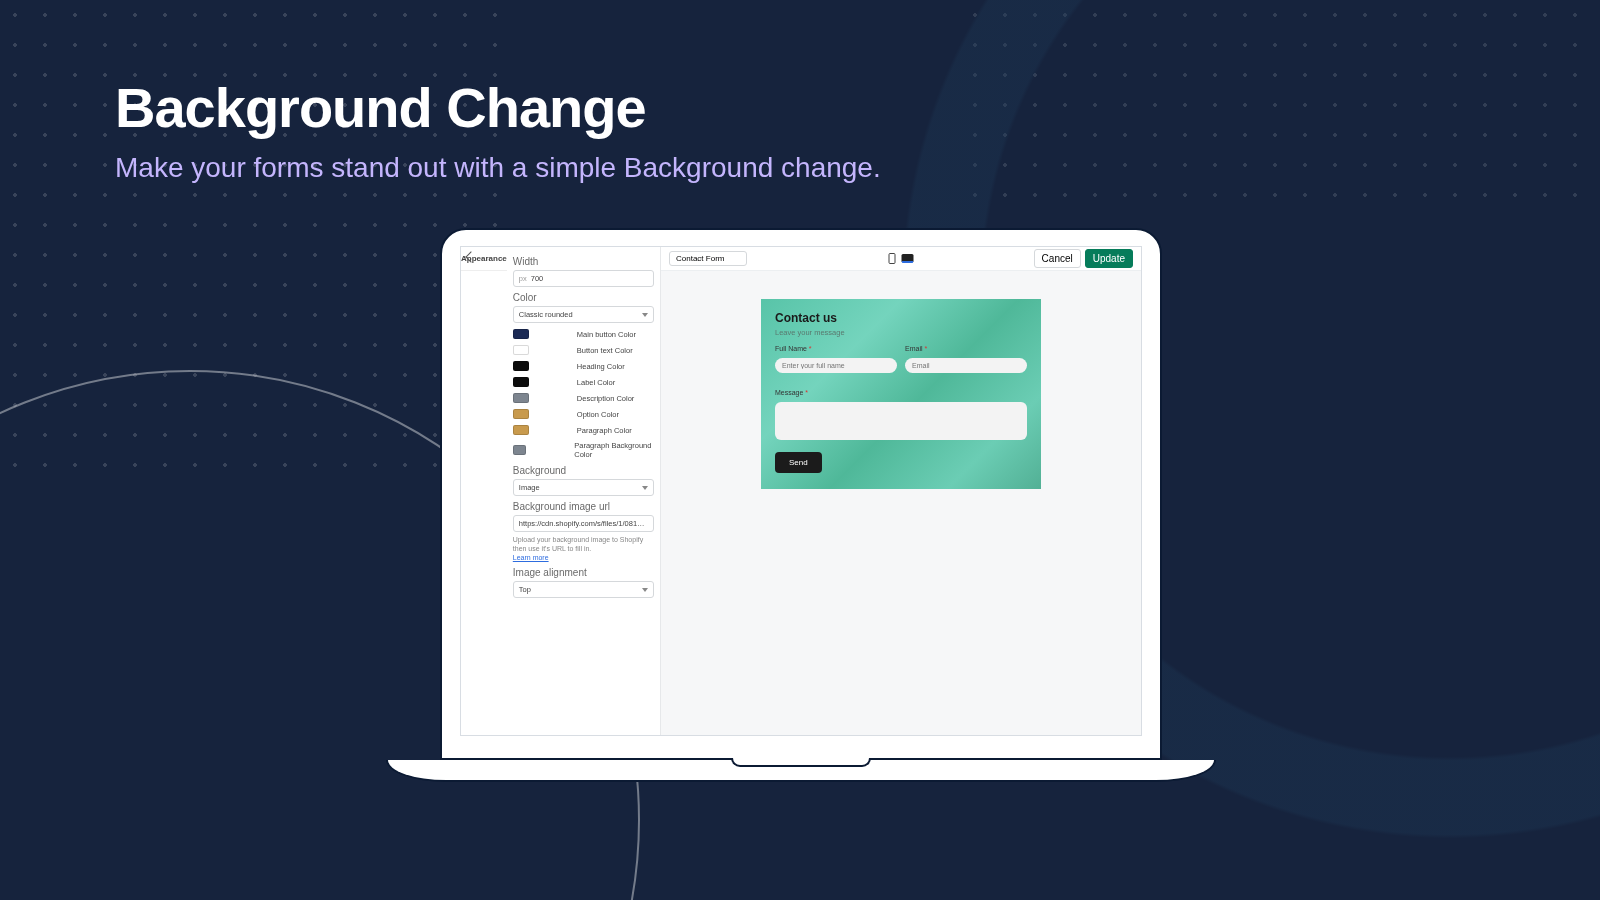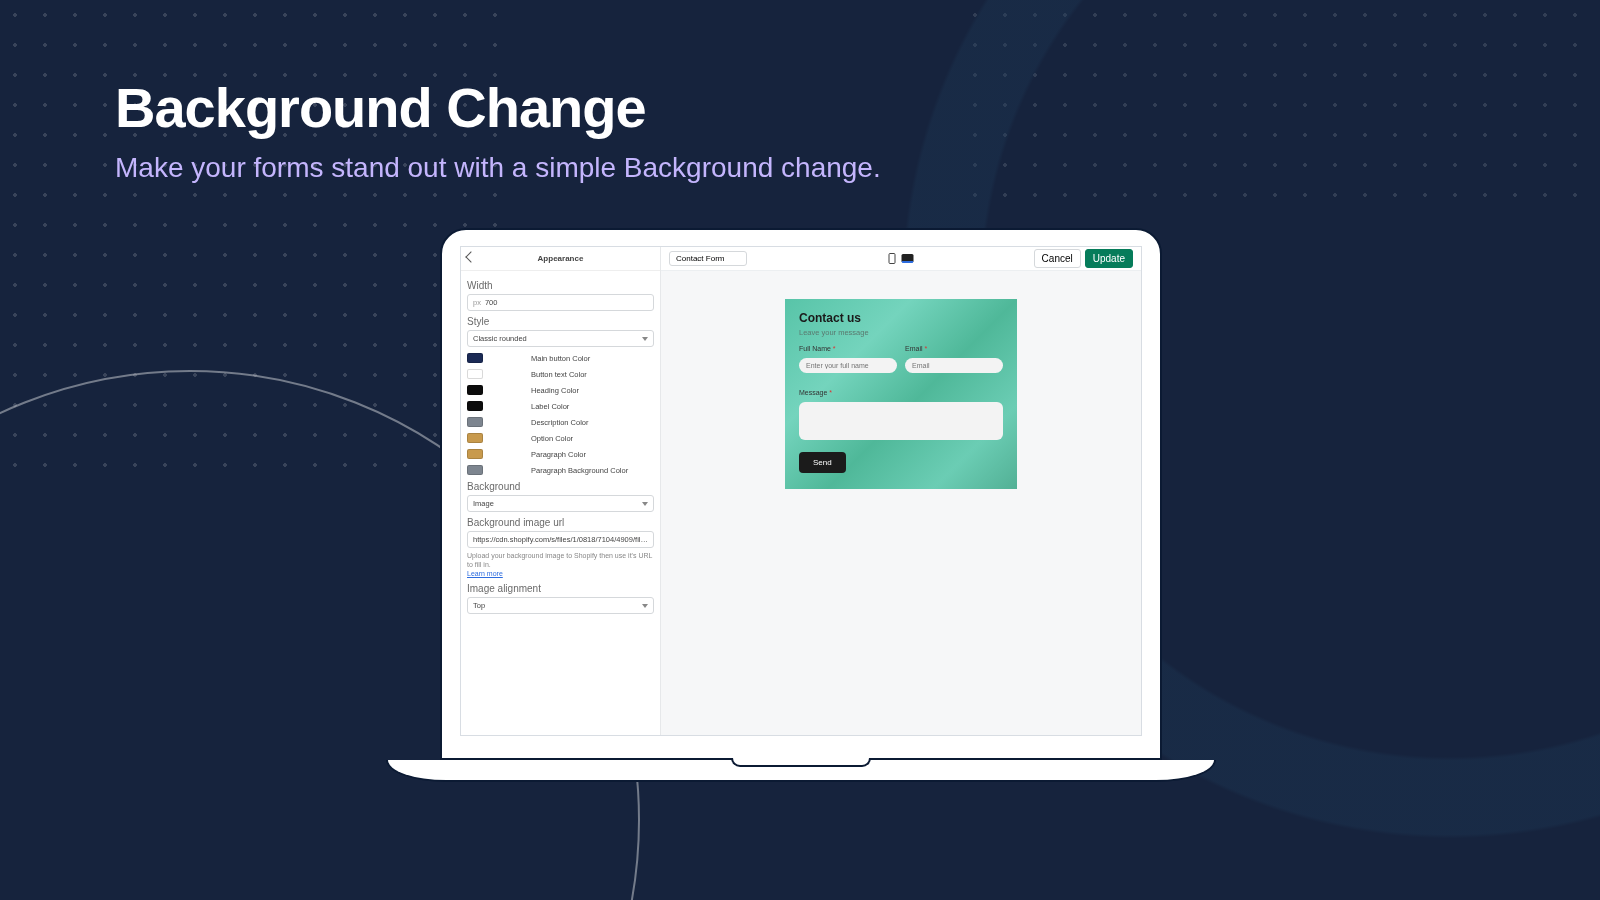--- a/index.html
+++ b/index.html
@@ -19,21 +19,21 @@
 .hero p { font-size: 28px; font-weight: 300; margin-top: 12px; color: #c4b5fd; }
 
 
 .laptop { position: absolute; left: 440px; top: 228px; width: 722px; z-index: 3; }
 .bezel { background: #fff; border-radius: 26px 26px 0 0; padding: 16px 18px 22px 18px; border: 2px solid #0b1a33; height: 532px; }
 .screen { width: 100%; height: 100%; background: #f6f7f8; border: 1px solid #d8dde3; display: flex; position: relative; }
 .base { height: 22px; width: 830px; margin-left: -54px; background: #fff; border: 2px solid #0b1a33; border-top: none; border-radius: 0 0 60px 60px / 0 0 22px 22px; position: relative; }
 .hinge { position: absolute; left: 50%; transform: translateX(-50%); top: -2px; width: 140px; height: 9px; border: 2px solid #0b1a33; border-top: none; border-radius: 0 0 16px 16px; background: #fff; }
 
 
-.side { width: 200px; background: #fff; border-right: 1px solid #e6e8ea; font-size: 8px; color: #444; display: flex; flex-direction: column; }
+.side { width: 200px; background: #fff; border-right: 1px solid #e6e8ea; font-size: 8px; color: #444; display: flex; flex-direction: row; }
 .side-head { display: flex; align-items: center; justify-content: center; position: relative; height: 24px; border-bottom: 1px solid #eee; font-weight: 600; }
 .back-ic { position: absolute; left: 6px; top: 6px; width: 8px; height: 8px; border-left: 1.5px solid #555; border-bottom: 1.5px solid #555; transform: rotate(45deg); }
 .side-body { padding: 4px 6px; overflow: hidden; }
 .sec-label { color: #6a6a6a; margin: 5px 0 3px 0; font-size: 10px; }
 .field-box { border: 1px solid #d5d8db; border-radius: 3px; padding: 3px 5px; background: #fff; display: flex; align-items: center; justify-content: space-between; font-size: 7.5px; }
 .field-box .unit { color: #999; margin-right: 4px; }
 .color-row { display: flex; align-items: center; gap: 5px; margin: 6px 0; }
 .swatch { width: 16px; height: 10px; border-radius: 2px; border: 0.5px solid rgba(0,0,0,0.15); }
 .color-row span { font-size: 7.5px; padding-left: 43px; }
 .hint { font-size: 7px; color: #888; line-height: 1.3; margin-top: 3px; }
@@ -44,21 +44,21 @@
 .topbar { height: 24px; background: #fff; border-bottom: 1px solid #eceff1; display: flex; align-items: center; padding: 0 8px; gap: 8px; }
 .title-chip { border: 1px solid #d5d8db; border-radius: 3px; padding: 2px 6px; font-size: 8px; width: 78px; }
 .device-icons { margin-left: auto; display: flex; gap: 6px; align-items: center; position: absolute; left: 50%; transform: translateX(-50%); }
 .dev-ph { width: 7px; height: 11px; border: 1px solid #444; border-radius: 1.5px; }
 .dev-dk { width: 12px; height: 9px; background: #222; border-radius: 1.5px; border-bottom: 2px solid #2d6cdf; }
 .top-actions { display: flex; gap: 4px; }
 .btn { font-size: 10px; padding: 3px 7px; border-radius: 3px; border: 1px solid #d5d8db; background: #fff; cursor: pointer; text-align: center; }
 .btn-primary { background: #067c5a; border-color: #067c5a; color: #fff; }
 
 .canvas { flex: 1; background: #f6f7f8; padding: 28px; display: flex; justify-content: center; align-items: flex-start; }
-.form-card { width: 232px; background: linear-gradient(135deg, #58c4a8 0%, #74d4bd 30%, #4fb899 55%, #6bcdb4 80%, #52b095 100%); padding: 12px 14px 16px 14px; }
+.form-card { width: 280px; background: linear-gradient(135deg, #58c4a8 0%, #74d4bd 30%, #4fb899 55%, #6bcdb4 80%, #52b095 100%); padding: 12px 14px 16px 14px; }
 .form-card h3 { font-size: 12px; color: #1a1a1a; font-weight: 700; }
 .form-card .sub { font-size: 7.5px; color: #5a7a70; margin: 3px 0 8px 0; }
 .frow { display: flex; gap: 8px; }
 .fgroup { flex: 1; }
 .fgroup label { font-size: 7px; color: #333; display: block; margin-bottom: 2px; }
 .req { color: #d33; }
 .finput { width: 100%; border: none; border-radius: 10px; padding: 4px 7px; font-size: 7px; background: #f3f3f3; }
 .ftext { width: 100%; height: 38px; border: none; border-radius: 6px; background: #f3f3f3; margin-top: 3px; }
 .send-btn { background: #1b1b1b; color: #fff; border: none; border-radius: 4px; padding: 6px 14px; font-size: 8px; margin-top: 12px; cursor: pointer; }
 .caret { width: 0; height: 0; border-left: 3px solid transparent; border-right: 3px solid transparent; border-top: 4px solid #888; }
@@ -85,21 +85,21 @@
           <div class="back-ic"></div>
           <span>Appearance</span>
         </div>
         <div class="side-body">
           <div class="sec-label">Width</div>
           <div class="field-box">
             <span class="unit">px</span>
             <span style="flex:1;text-align:left">700</span>
           </div>
 
-          <div class="sec-label">Style</div>
+          <div class="sec-label">Color</div>
           <div class="field-box">
             <span>Classic rounded</span>
             <span class="caret"></span>
           </div>
 
           <div class="color-row">
               <div class="swatch" style="background:#1b2a55"></div>
               <span>Main button Color</span>
             </div>
           <div class="color-row">

